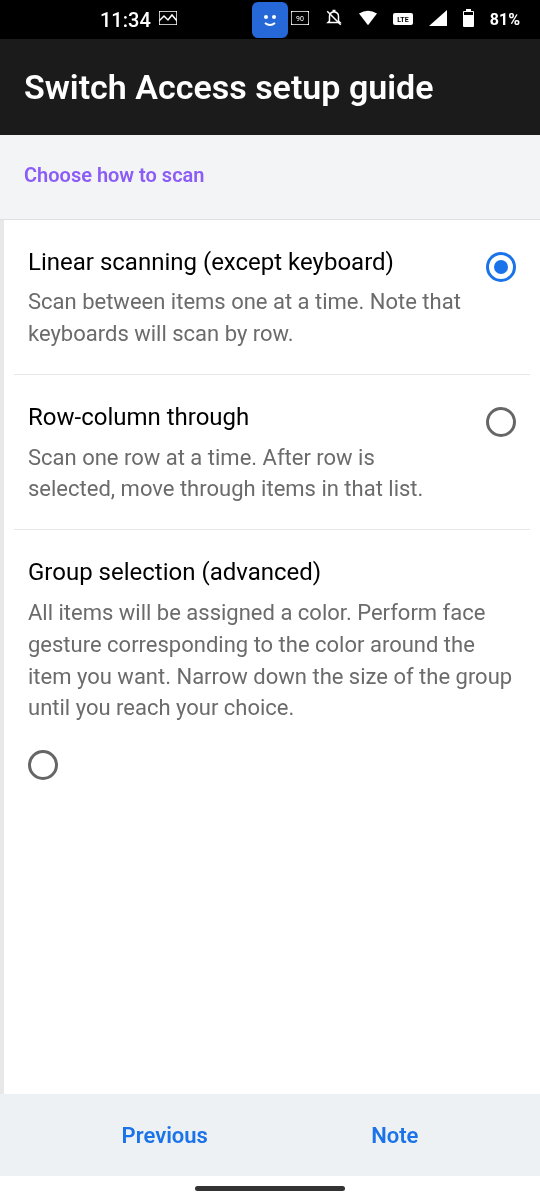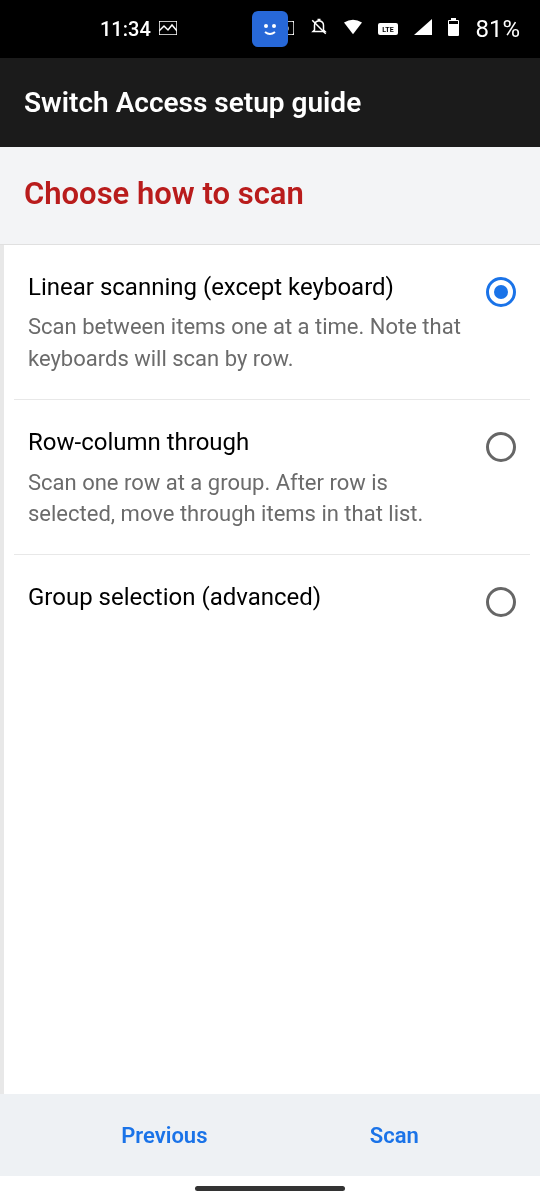--- a/index.html
+++ b/index.html
@@ -10,21 +10,21 @@
     }
     body {
       width: 540px;
       height: 1200px;
       background: #f5f5f5;
       display: flex;
       flex-direction: column;
       overflow: hidden;
     }
     .status-bar {
-      height: 58px;
+      height: 39px;
       background: #000;
       display: flex;
       align-items: center;
       padding: 0 20px;
       color: #fff;
       position: relative;
     }
     .status-left {
       display: flex;
       align-items: center;
@@ -49,58 +49,59 @@
       align-items: center;
       justify-content: center;
     }
     .status-right {
       margin-left: auto;
       display: flex;
       align-items: center;
       gap: 16px;
     }
     .battery-text {
-      font-size: 24px;
-      font-weight: 400;
+      font-size: 16px;
+      font-weight: 700;
     }
     .header {
       background: #1b1b1b;
       padding: 28px 24px;
     }
     .header-title {
       color: #fff;
-      font-size: 28px;
+      font-size: 34px;
       font-weight: 600;
     }
     .subheader {
       padding: 28px 24px 32px;
       background: #f3f4f6;
       border-bottom: 1px solid #e0e0e0;
     }
     .subheader-title {
-      font-size: 31px;
+      font-size: 20px;
       font-weight: 600;
-      color: #b91c1c;
+      color: #8b5cf6;
     }
     .content {
       flex: 1;
       background: #fff;
       padding: 0 10px;
       border-left: 4px solid #e8e8e8;
       overflow: hidden;
     }
     .option {
       display: flex;
       padding: 26px 14px 24px;
       border-bottom: 1px solid #e8e8e8;
       align-items: flex-start;
       gap: 20px;
     }
     .option:last-child {
       border-bottom: none;
+      flex-direction: column;
     }
     .option-text {
       flex: 1;
     }
     .option-title {
       font-size: 24px;
       font-weight: 400;
       color: #000;
       margin-bottom: 8px;
       line-height: 1.35;
@@ -240,32 +241,33 @@
   <div class="option">
     <div class="option-text">
       <div class="option-title">Linear scanning (except keyboard)</div>
       <div class="option-description">Scan between items one at a time. Note that keyboards will scan by row.</div>
     </div>
     <div class="radio selected"></div>
   </div>
   <div class="option">
     <div class="option-text">
       <div class="option-title">Row-column through</div>
-      <div class="option-description">Scan one row at a group. After row is selected, move through items in that list.</div>
+      <div class="option-description">Scan one row at a time. After row is selected, move through items in that list.</div>
     </div>
     <div class="radio unselected"></div>
   </div>
   <div class="option">
     <div class="option-text">
       <div class="option-title">Group selection (advanced)</div>
+      <div class="option-description">All items will be assigned a color. Perform face gesture corresponding to the color around the item you want. Narrow down the size of the group until you reach your choice.</div>
     </div>
     <div class="radio unselected"></div>
   </div>
 </div>
 
 <div class="footer">
   <button class="footer-button">Previous</button>
-  <button class="footer-button">Scan</button>
+  <button class="footer-button">Note</button>
 </div>
 
 <div class="nav-bar">
   <div class="nav-handle"></div>
 </div>
 
 </body></html>

